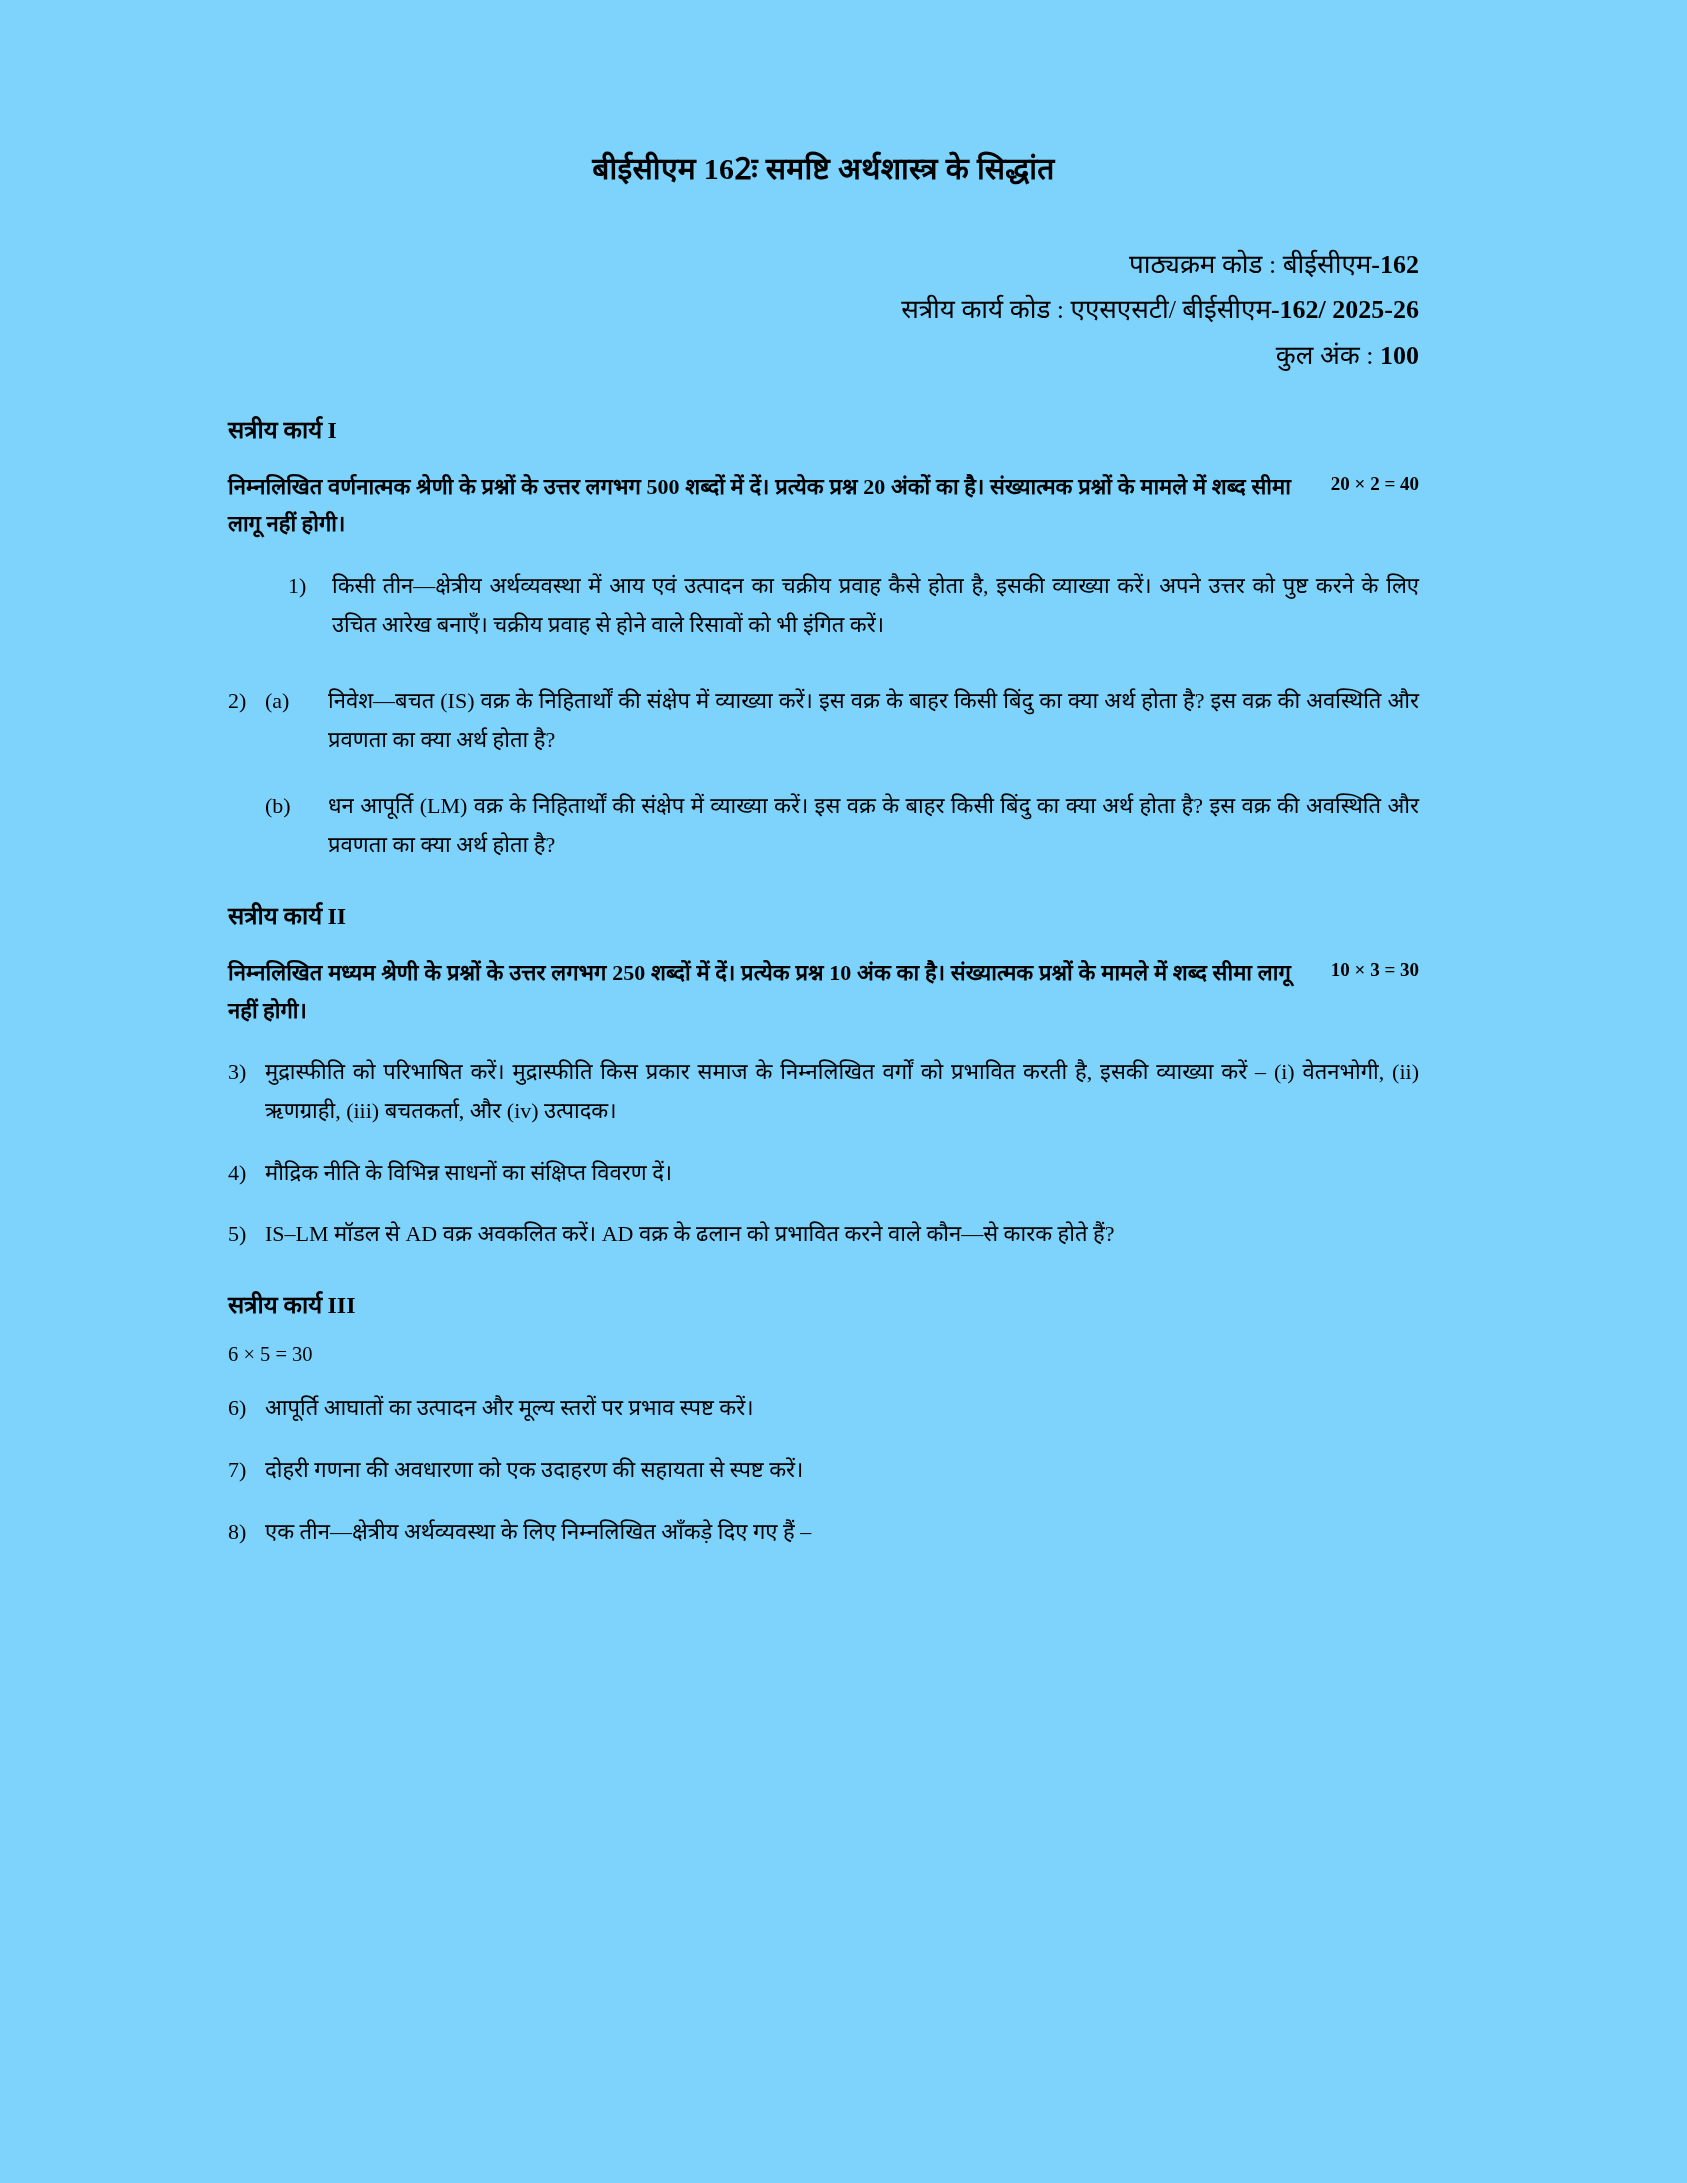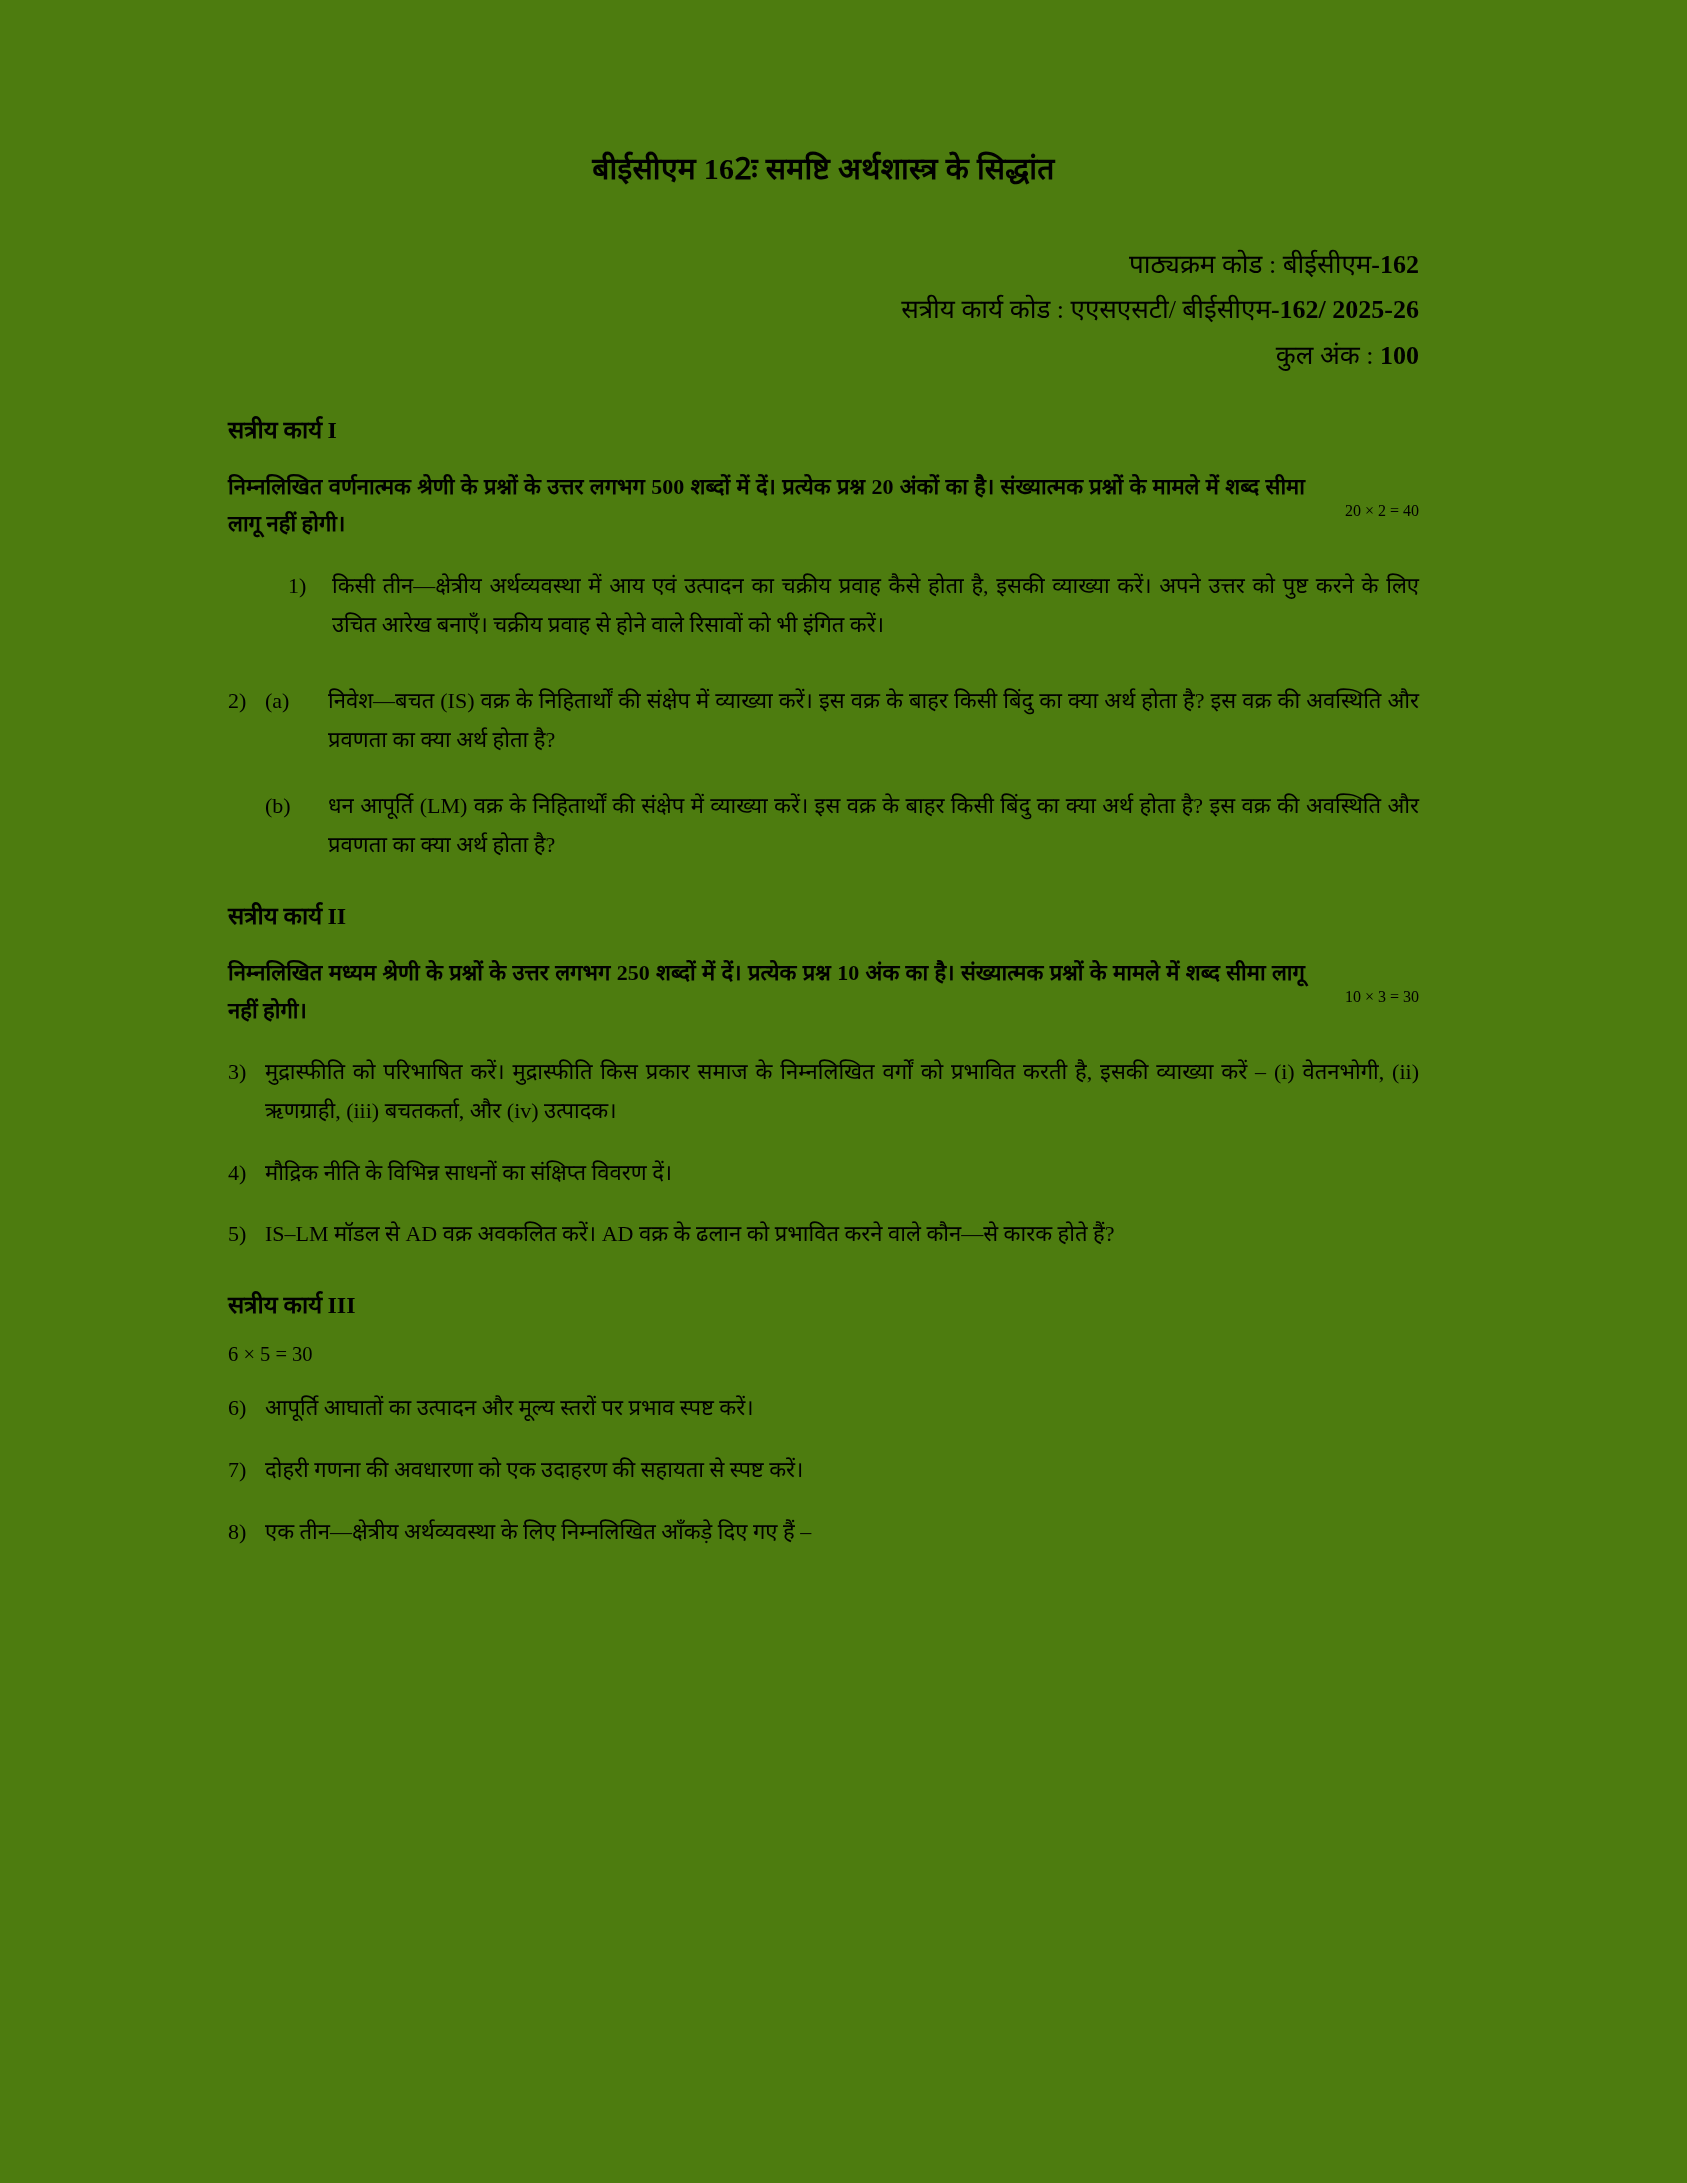--- a/index.html
+++ b/index.html
@@ -14,21 +14,21 @@
     font-family: "Liberation Serif", "DejaVu Serif", serif;
     color: #000000;
     -webkit-font-smoothing: none;
   }
   .page {
     position: relative;
     width: 1687px;
     height: 2183px;
     box-sizing: border-box;
     padding: 0;
-    background: #4d7c0f;
+    background: #7dd3fc;
     overflow: hidden;
   }
   .content {
     position: absolute;
     left: 228px;
     top: 149px;
     width: 1191px;
   }
 
   
@@ -67,24 +67,23 @@
   .intro {
     font-size: 22px;
     font-weight: bold;
     line-height: 1.72;
     text-align: justify;
     text-justify: inter-word;
     margin: 0 0 6.6px 0;
   }
   .intro .marks {
     float: right;
-    font-weight: normal;
-    font-size: 16px;
+    font-weight: bold;
+    font-size: 19px;
     padding-left: 40px;
-    margin-top: 29px;
   }
   .marks-line {
     font-size: 20.5px;
     text-align: left;
     margin: 17px 0 0 0;
   }
 
   
   .qlist { margin: 0; padding: 0; }
 

